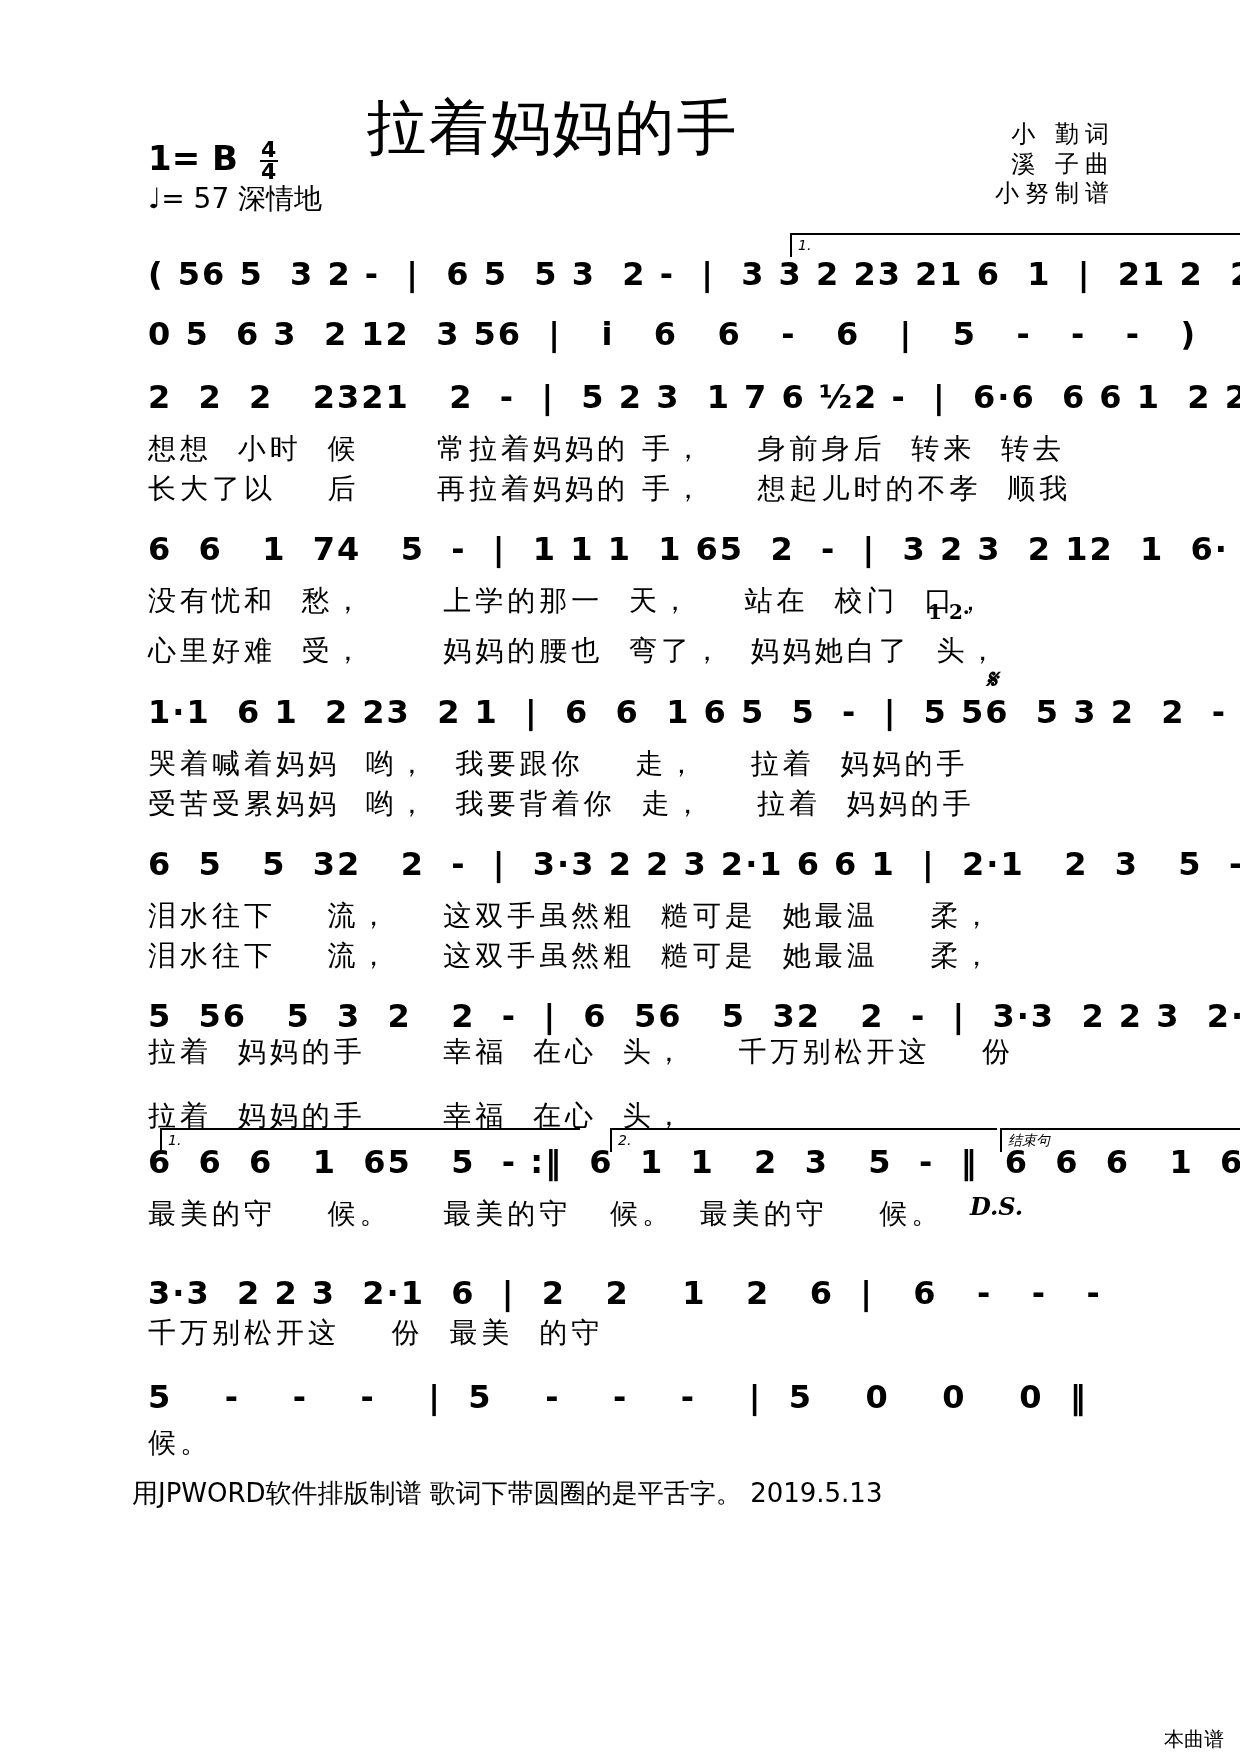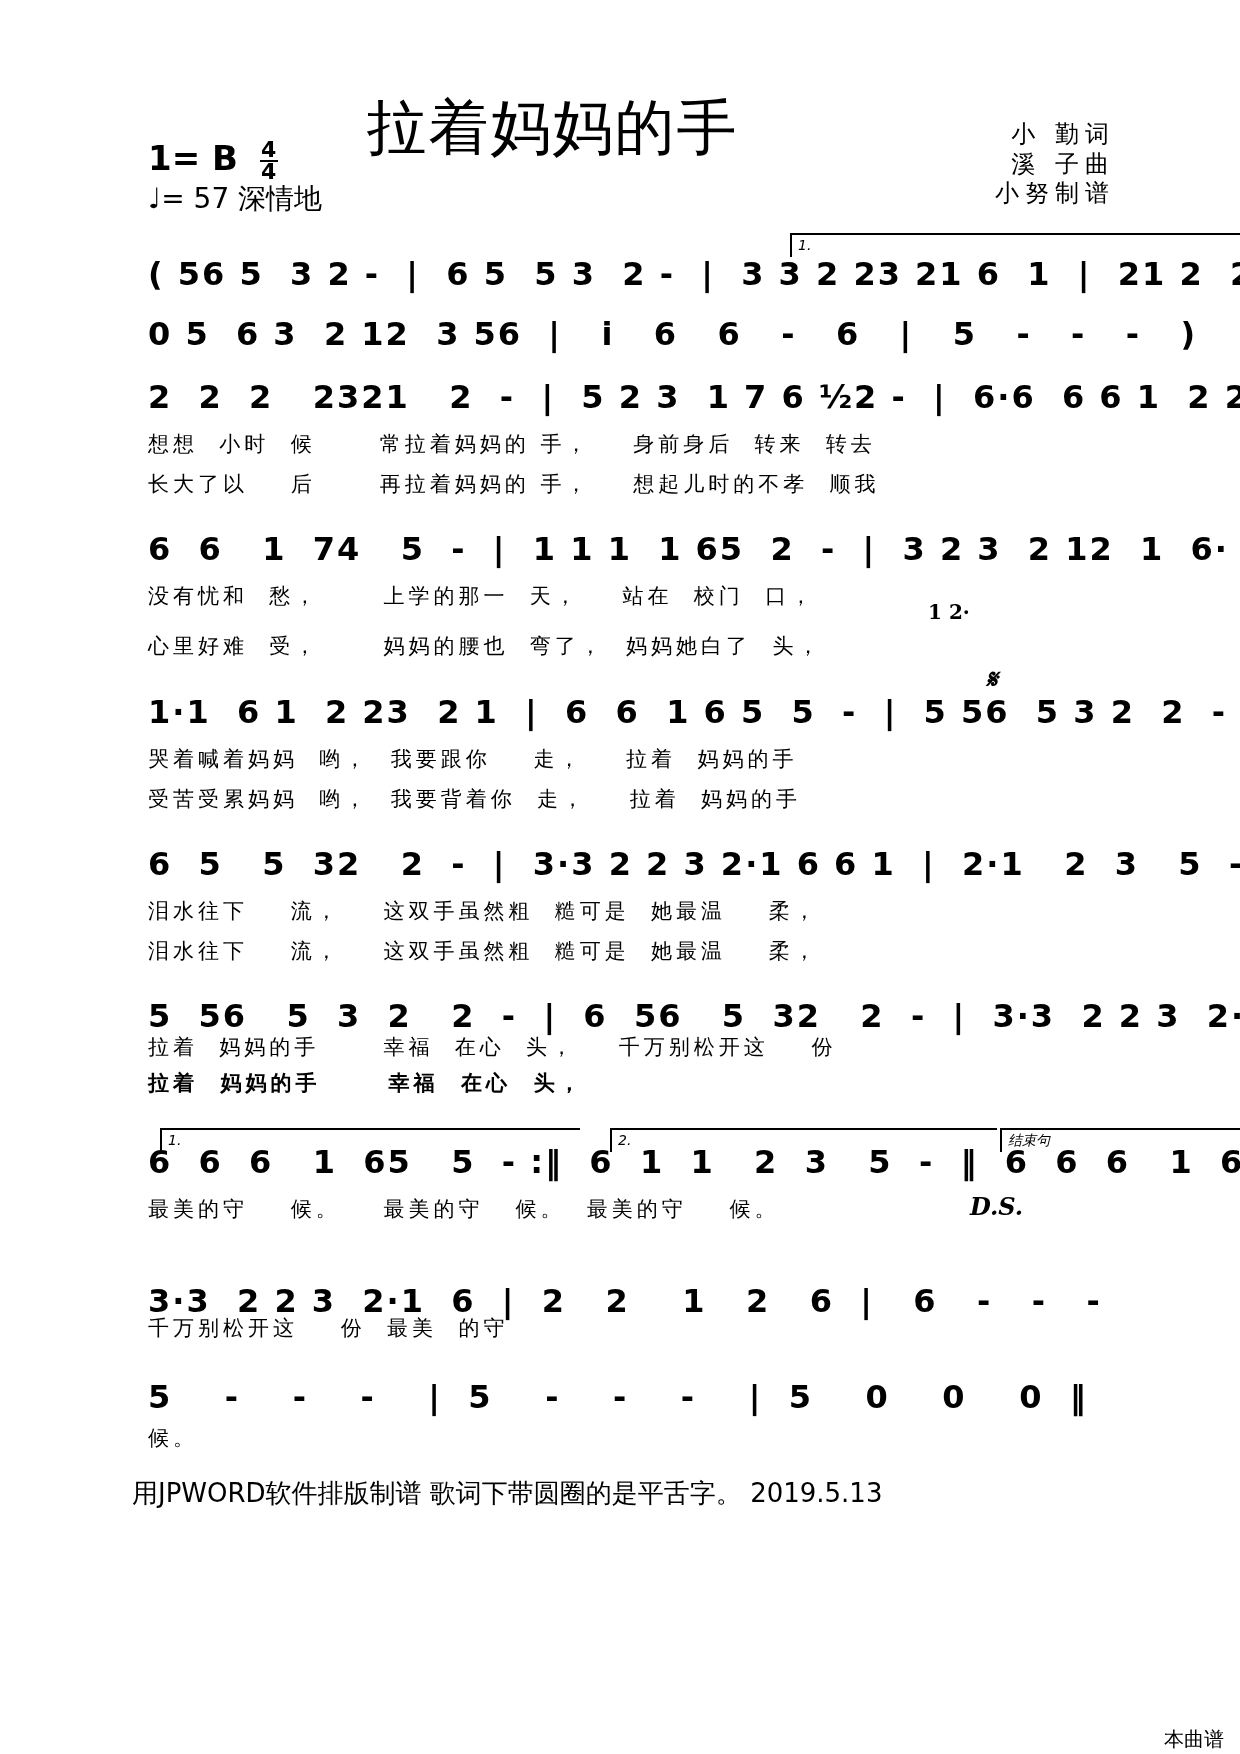--- a/index.html
+++ b/index.html
@@ -6,21 +6,21 @@
   body{width:1240px;height:1754px;position:relative;overflow:hidden;font-family:"DejaVu Sans",sans-serif;color:#000;}
   .title{position:absolute;left:0;width:1105px;top:88px;text-align:center;font-size:60px;font-family:"DejaVu Sans",sans-serif;letter-spacing:2px;}
   .key{position:absolute;left:148px;top:138px;font-size:34px;font-weight:bold;font-family:"DejaVu Sans",sans-serif;}
   .frac{display:inline-block;vertical-align:middle;text-align:center;font-size:22px;line-height:20px;margin-left:10px;}
   .frac span{display:block;}
   .frac .bar{border-top:2px solid #000;width:18px;margin:0 auto;}
   .tempo{position:absolute;left:148px;top:180px;font-size:28px;}
   .credit{position:absolute;right:125px;font-size:24px;font-family:"DejaVu Serif",serif;letter-spacing:6px;white-space:nowrap;}
   .line{position:absolute;left:148px;width:1272px;}
   .notes{position:absolute;left:0;font-size:32px;font-weight:bold;white-space:pre;font-family:"DejaVu Sans",sans-serif;letter-spacing:2px;}
-  .lyric{position:absolute;left:0;font-size:21px;white-space:pre;font-family:"DejaVu Serif",serif;letter-spacing:4px;}
+  .lyric{position:absolute;left:0;font-size:28px;white-space:pre;font-family:"DejaVu Serif",serif;letter-spacing:4px;}
   .volta{position:absolute;border-top:2px solid #000;border-left:2px solid #000;height:22px;}
   .volta .vl{position:absolute;left:6px;top:2px;font-size:14px;font-style:italic;}
   .footer{position:absolute;left:132px;top:1476px;font-size:26px;}
   .upload{position:absolute;left:1164px;top:1726px;font-size:20px;}
   .sign{position:absolute;font-size:26px;font-weight:bold;font-style:italic;font-family:"DejaVu Serif",serif;text-align:right;}
 </style>
 </head>
 <body>
 
 <div class="title">拉着妈妈的手</div>
@@ -82,31 +82,31 @@
 
 <div class="line" style="top:845px;">
   <div class="notes" style="top:0;">6  5   5  32   2  -  |  3·3 2 2 3 2·1 6 6 1  |  2·1   2  3   5  -</div>
   <div class="lyric" style="top:52px;">泪水往下    流，    这双手虽然粗  糙可是  她最温    柔，</div>
   <div class="lyric" style="top:92px;">泪水往下    流，    这双手虽然粗  糙可是  她最温    柔，</div>
 </div>
 
 <div class="line" style="top:997px;">
   <div class="notes" style="top:0;">5  56   5  3  2   2  -  |  6  56   5  32   2  -  |  3·3  2 2 3  2·1  6</div>
   <div class="lyric" style="top:36px;">拉着  妈妈的手      幸福  在心  头，    千万别松开这    份</div>
-  <div class="lyric" style="top:72px;font-weight:bold;">拉着  妈妈的手      幸福  在心  头，</div>
+  <div class="lyric" style="top:100px;">拉着  妈妈的手      幸福  在心  头，</div>
 </div>
 
 <div class="line" style="top:1143px;">
   <div class="notes" style="top:0;">6  6  6   1  65   5  - :‖  6  1  1   2  3   5  -  ‖  6  6  6   1  65   5  -</div>
   <div class="lyric" style="top:52px;">最美的守    候。    最美的守   候。  最美的守    候。</div>
 </div>
 <div class="sign" style="left:970px;top:1192px;font-size:24px;">D.S.</div>
 
 <div class="line" style="top:1270px;">
-  <div class="notes" style="top:12px;">3·3  2 2 3  2·1  6  |  2   2    1   2   6  |   6   -   -   -</div>
+  <div class="notes" style="top:4px;">3·3  2 2 3  2·1  6  |  2   2    1   2   6  |   6   -   -   -</div>
   <div class="lyric" style="top:44px;">千万别松开这    份  最美  的守</div>
 </div>
 
 <div class="line" style="top:1378px;">
   <div class="notes" style="top:0;">5    -    -    -    |  5    -    -    -    |  5    0    0    0  ‖</div>
   <div class="lyric" style="top:46px;">候。</div>
 </div>
 
 <div class="footer">用JPWORD软件排版制谱  歌词下带圆圈的是平舌字。  2019.5.13</div>
 <div class="upload">本曲谱上传于</div>

